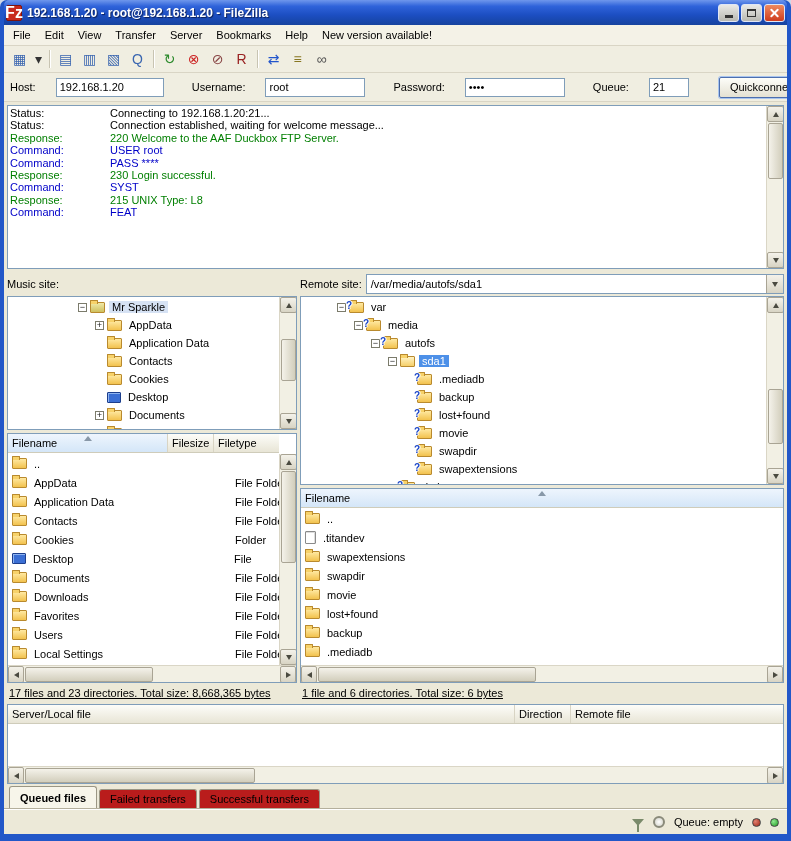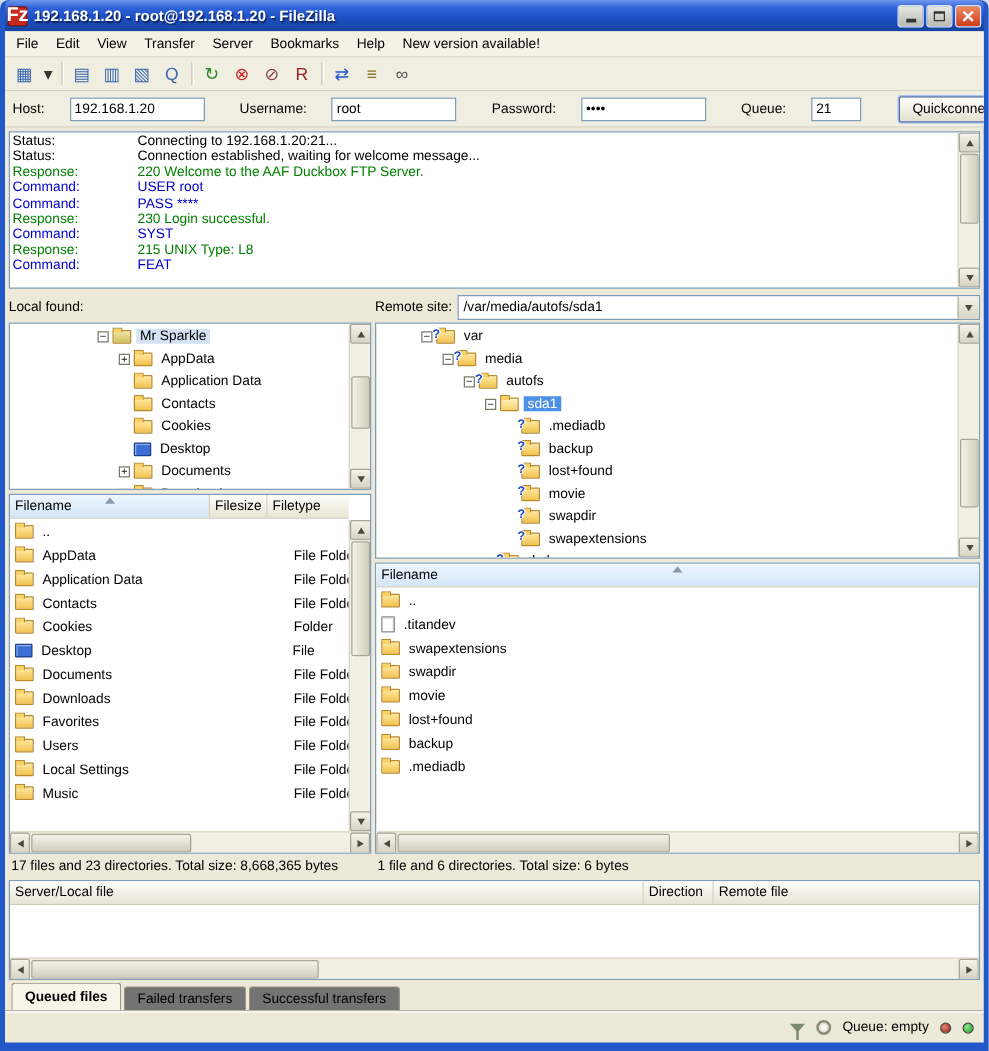--- a/index.html
+++ b/index.html
@@ -53,21 +53,21 @@
   .qinput { height:19px; border:1px solid #7f9db9; background:#fff; font-family:inherit;
     font-size:11px; padding:0 3px; }
   .w-host{width:108px;} .w-user{width:100px;} .w-pass{width:100px;} .w-port{width:40px;}
   .qc-btn { height:21px; margin-left:10px; padding:0 10px; font-family:inherit; font-size:11px;
     background:linear-gradient(#fdfdf9,#e4e1d2); border:1px solid #4d6fae; border-radius:2px;
     box-shadow:0 0 0 1px #a8c4ee; }
   .qc-arrow { width:17px; height:21px; background:linear-gradient(#fdfdf9,#e4e1d2);
     border:1px solid #8a98ae; border-radius:2px; display:flex; align-items:center; justify-content:center; }
 
   
-  .logbox { flex:none; height:126px; margin:3px; background:#fff; border:1px solid #7f9db9;
+  .logbox { flex:none; height:164px; margin:3px; background:#fff; border:1px solid #7f9db9;
     position:relative; overflow:hidden; padding:1px 18px 0 2px; }
   .logline { height:12.4px; line-height:12.4px; white-space:nowrap; overflow:hidden; }
   .loglabel { display:inline-block; width:100px; }
   .logline.command { color:var(--log-command); }
   .logline.response { color:var(--log-response); }
 
   
   .vscroll { position:absolute; right:0; width:17px; background:#f2f0e4; border-left:1px solid #dad6c6; }
   .hscroll { position:relative; height:17px; flex:none; background:#f2f0e4; border-top:1px solid #dad6c6; }
   .sbtn { position:absolute; width:17px; height:16px; background:linear-gradient(#f4f2ea,#d8d4c4);
@@ -138,31 +138,31 @@
   .hc-name { width:160px; } .hc-size { width:46px; text-align:right; } .hc-type { flex:1; border-right:none; }
   .hc-rname { flex:1; border-right:none; }
   .listrows { flex:1; overflow:hidden; padding-top:1px; }
   .listbox.hasv .listrows,.listbox.hasv .listhead { margin-right:17px; }
   .filerow { height:19px; display:flex; align-items:center; padding-left:4px; white-space:nowrap; }
   .fname { width:152px; padding-left:3px; overflow:hidden; }
   .fsize { width:46px; text-align:right; padding-right:4px; }
   .ftype { flex:1; padding-left:6px; overflow:hidden; }
   .listbox .vscroll { top:20px; bottom:17px; }
 
-  .pane-status { height:21px; flex:none; padding:4px 2px 0; white-space:nowrap; overflow:hidden; }
+  .pane-status { height:21px; flex:none; padding:4px 2px 0; white-space:nowrap; overflow:hidden;text-decoration:underline; }
 
   
   .queuebox { flex:none; height:80px; margin:0 3px 2px; background:#fff; border:1px solid #7f9db9;
     display:flex; flex-direction:column; overflow:hidden; }
   .qc1 { flex:1; } .qc2 { width:56px; } .qc3 { width:212px; border-right:none; }
   .queuebody { flex:1; }
 
   .tabs { height:23px; flex:none; display:flex; align-items:flex-end; gap:2px; padding:0 0 0 5px;
     border-bottom:1px solid #b4af9c; }
-  .tab { padding:3px 10px 4px; background:#737373; border:1px solid #9a9684; border-bottom:none;
+  .tab { padding:3px 10px 4px; background:#b91c1c; border:1px solid #9a9684; border-bottom:none;
     border-radius:3px 3px 0 0; height:19px; }
   .tab.active { background:#f7f5ea; font-weight:bold; height:22px; padding-top:5px; }
 
   .statusbar { height:25px; flex:none; display:flex; align-items:center; justify-content:flex-end;
     gap:9px; padding:0 8px; border-top:1px solid #fff; }
   .sb-funnel { width:0; height:0; border-left:6px solid transparent; border-right:6px solid transparent;
     border-top:7px solid #7a8a6a; position:relative; }
   .sb-funnel::after { content:""; position:absolute; left:-1px; top:-1px; width:2px; height:7px; background:#7a8a6a; }
   .sb-gauge { width:12px; height:12px; border-radius:50%; border:2px solid #8a8a7a;
     background:radial-gradient(#fff,#cfcfc4); }
@@ -339,21 +339,21 @@
         <div class="sbtn down">
             <i class="tri tri-down"></i>
           </div>
       </div>
     </div>
 
     <div class="main">
 
       <div class="col-left">
         <div class="pathbar">
-          <span>Local found:</span>
+          <span>Music site:</span>
         </div>
 
         <div class="treebox local">
           <div>
   <div class="treerow sel-inactive" style="padding-left: 70px;">
     <span class="expander">−</span>
     <span class="islot user-folder-icon"></span>
     <span class="tlabel">Mr Sparkle</span>
   </div>
 

